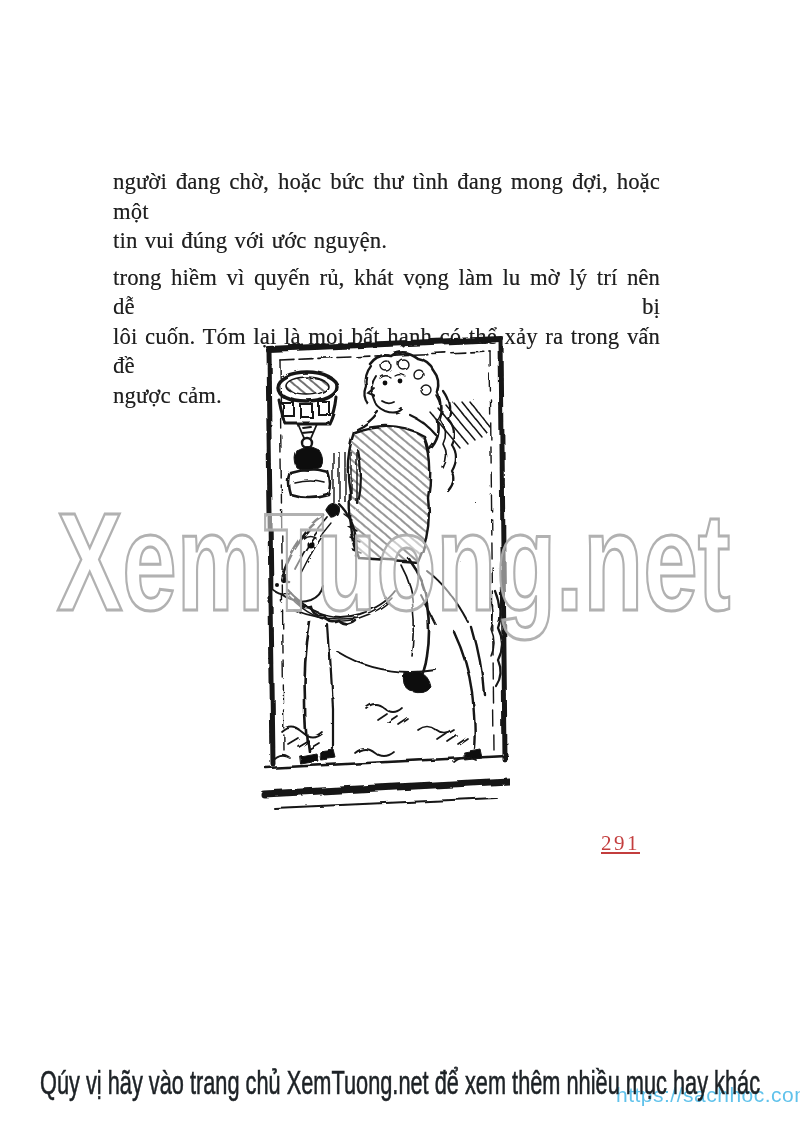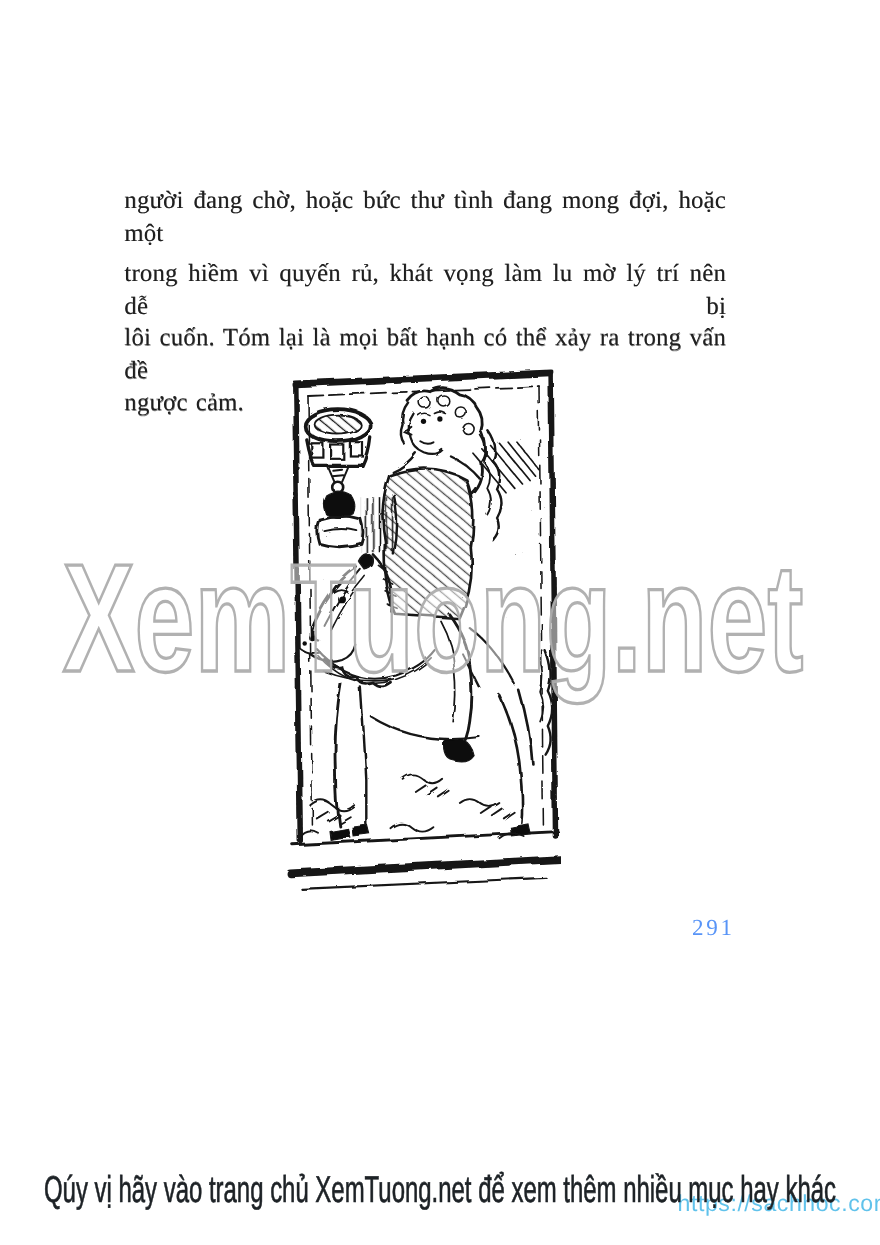--- a/index.html
+++ b/index.html
@@ -29,23 +29,24 @@
     position:absolute;left:57px;top:492px;z-index:5;pointer-events:none;
     font-family:"Liberation Sans","DejaVu Sans",sans-serif;font-weight:bold;
     font-size:140px;line-height:1;white-space:nowrap;
     color:rgba(255,255,255,0.50);
     -webkit-text-stroke:3px rgba(173,173,173,0.95);
     transform:scaleX(0.70);transform-origin:0 50%;
   }
 
   
   .pagenum{
-    position:absolute;left:629px;top:831px;
-    font-size:21px;letter-spacing:2.5px;color:#3b82f6;opacity:0.85;
+    position:absolute;left:601px;top:831px;
+    font-size:21px;letter-spacing:2.5px;color:#b91c1c;opacity:0.85;
     filter:blur(0.3px);
+    text-decoration:underline;
   }
 
   
   .footer-link{
     position:absolute;left:616px;top:1083px;z-index:2;
     font-family:"Liberation Sans","DejaVu Sans",sans-serif;
     font-size:21px;letter-spacing:0.5px;color:#45b8e8;opacity:0.85;
     white-space:nowrap;
   }
   .footer-text{
@@ -56,20 +57,21 @@
     color:#1d2226;white-space:nowrap;
   }
 </style>
 </head>
 <body>
 
 <div class="page">
 
   <div class="textblock">
     <div class="tline">người đang chờ, hoặc bức thư tình đang mong đợi, hoặc một</div>
+    <div class="tline last">tin vui đúng với ước nguyện.</div>
     <div class="para2">
       <div class="tline">trong hiềm vì quyến rủ, khát vọng làm lu mờ lý trí nên dễ bị</div>
       <div class="tline">lôi cuốn. Tóm lại là mọi bất hạnh có thể xảy ra trong vấn đề</div>
       <div class="tline last">ngược cảm.</div>
     </div>
   </div>
 
   <svg class="card" viewBox="0 0 252 478" xmlns="http://www.w3.org/2000/svg">
     <defs>
       <filter id="rough" x="-10%" y="-10%" width="120%" height="120%">

